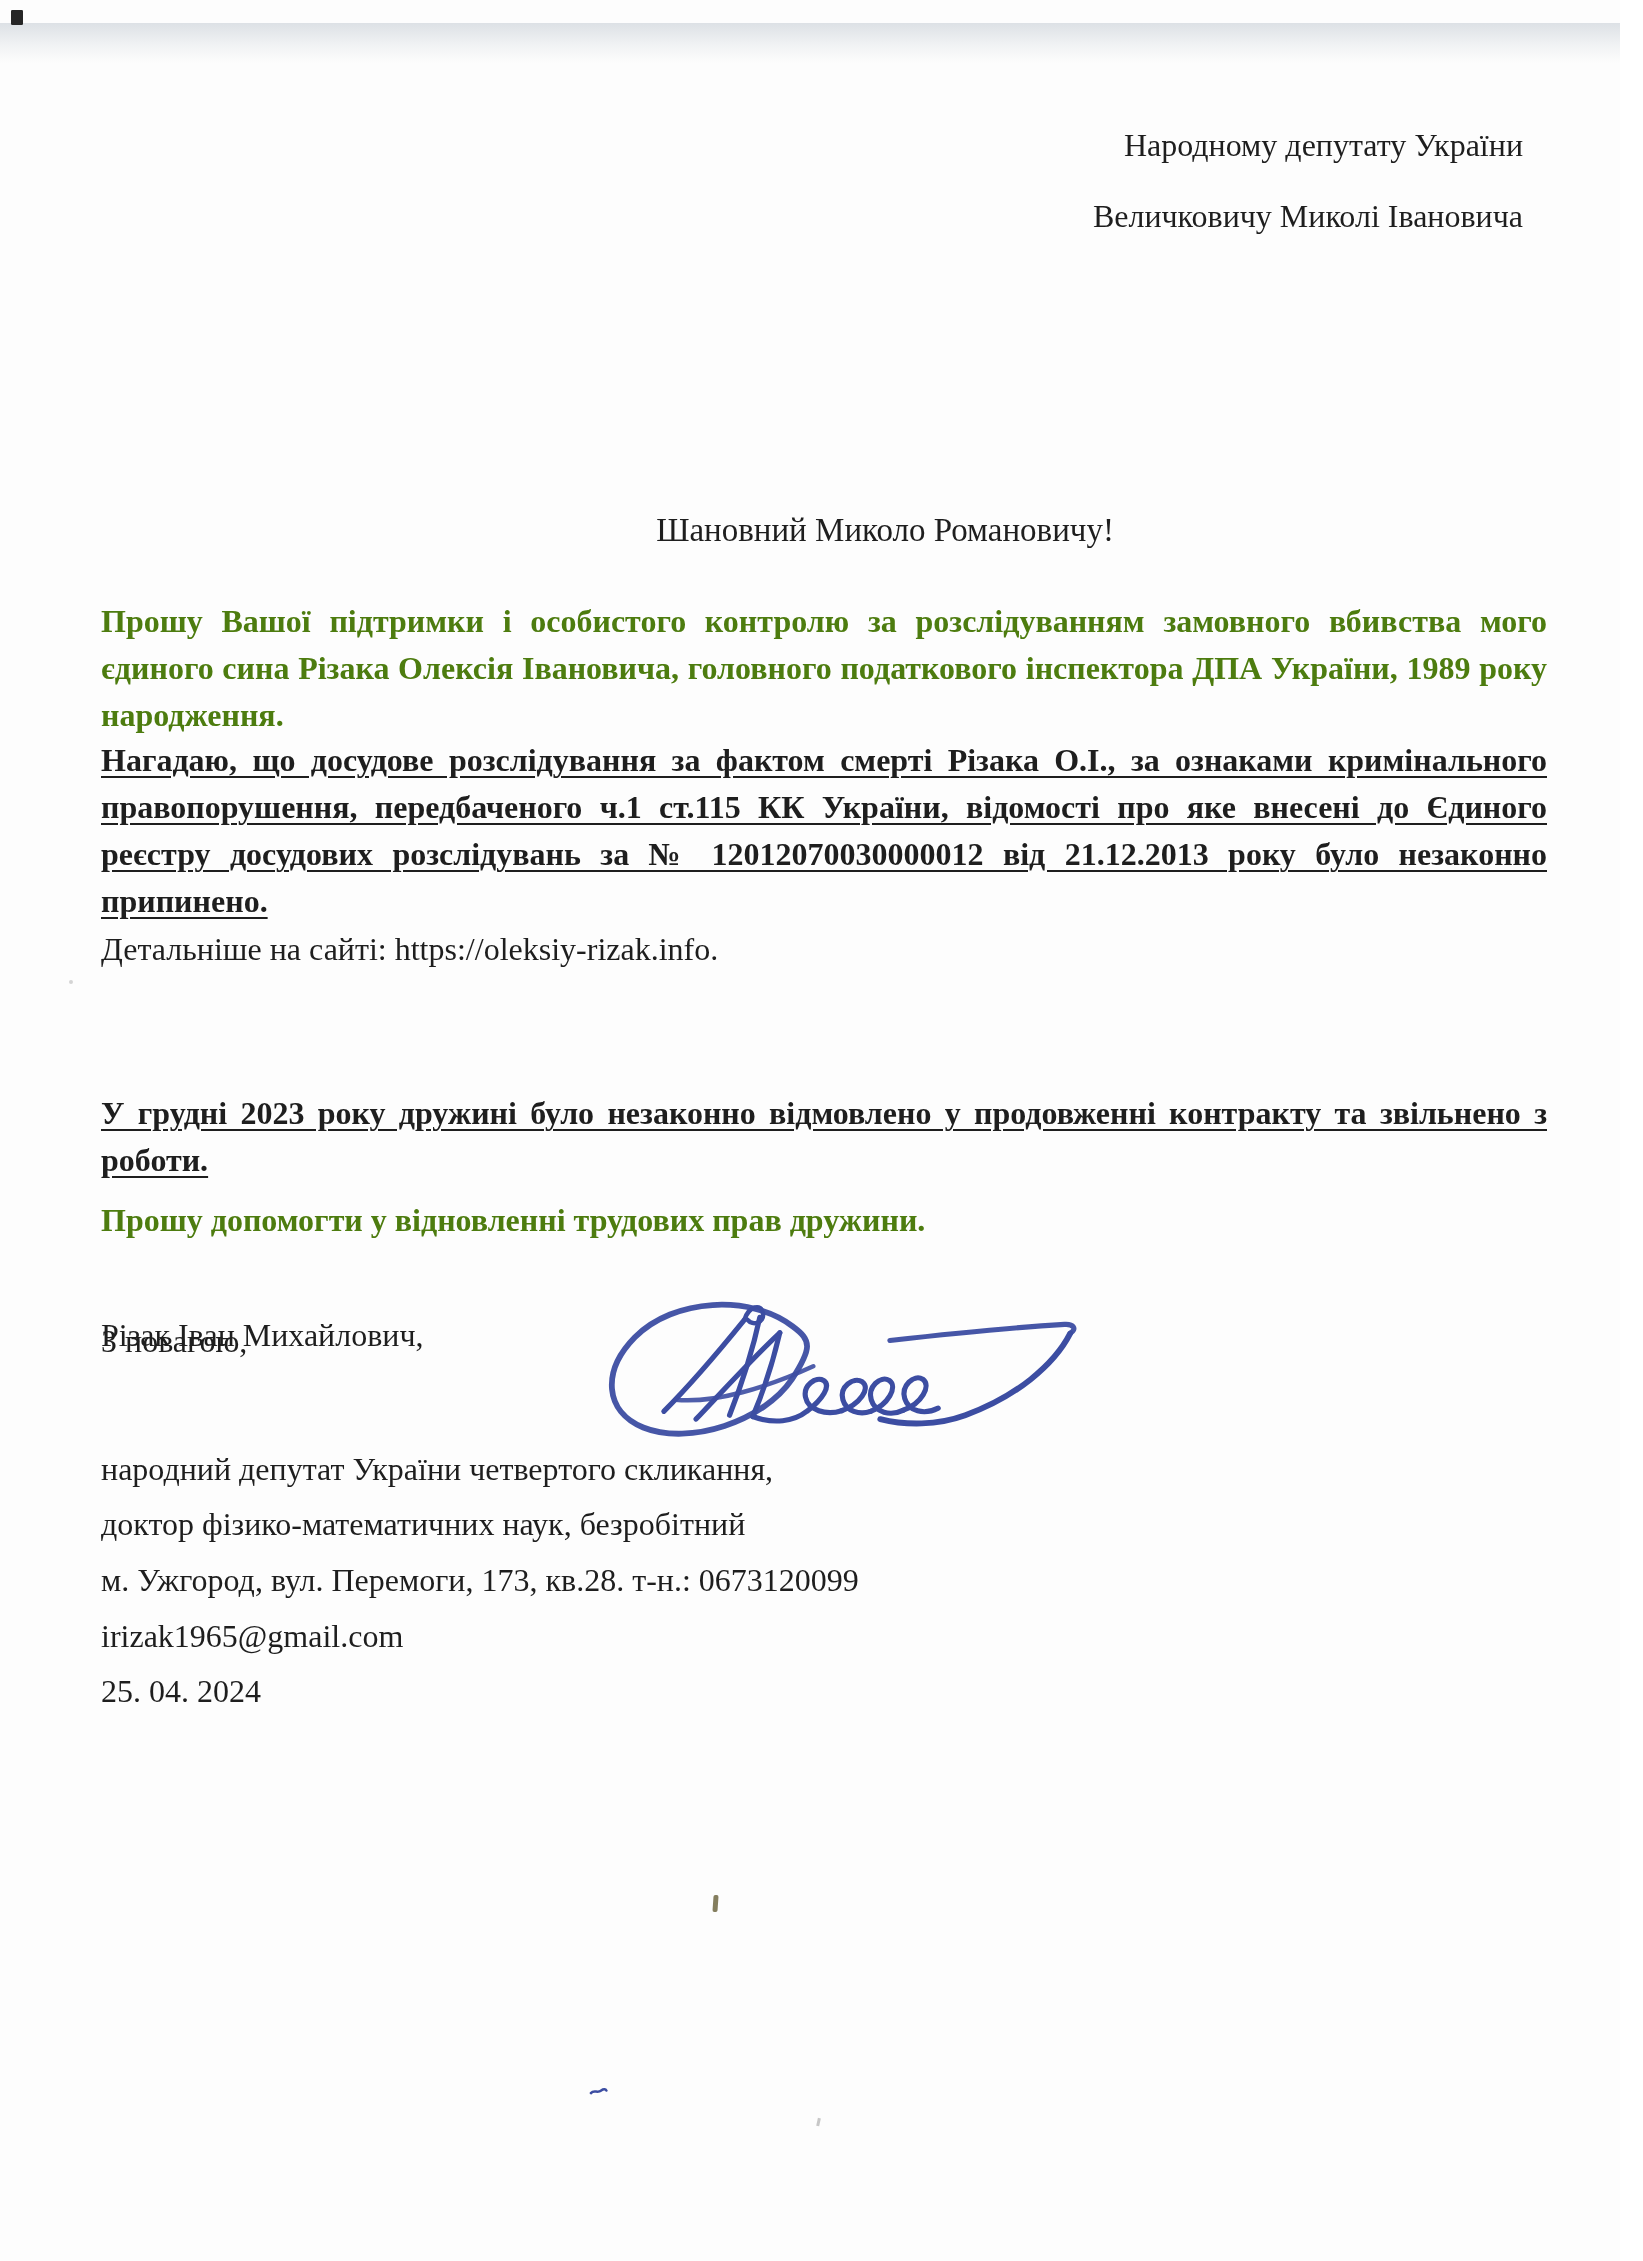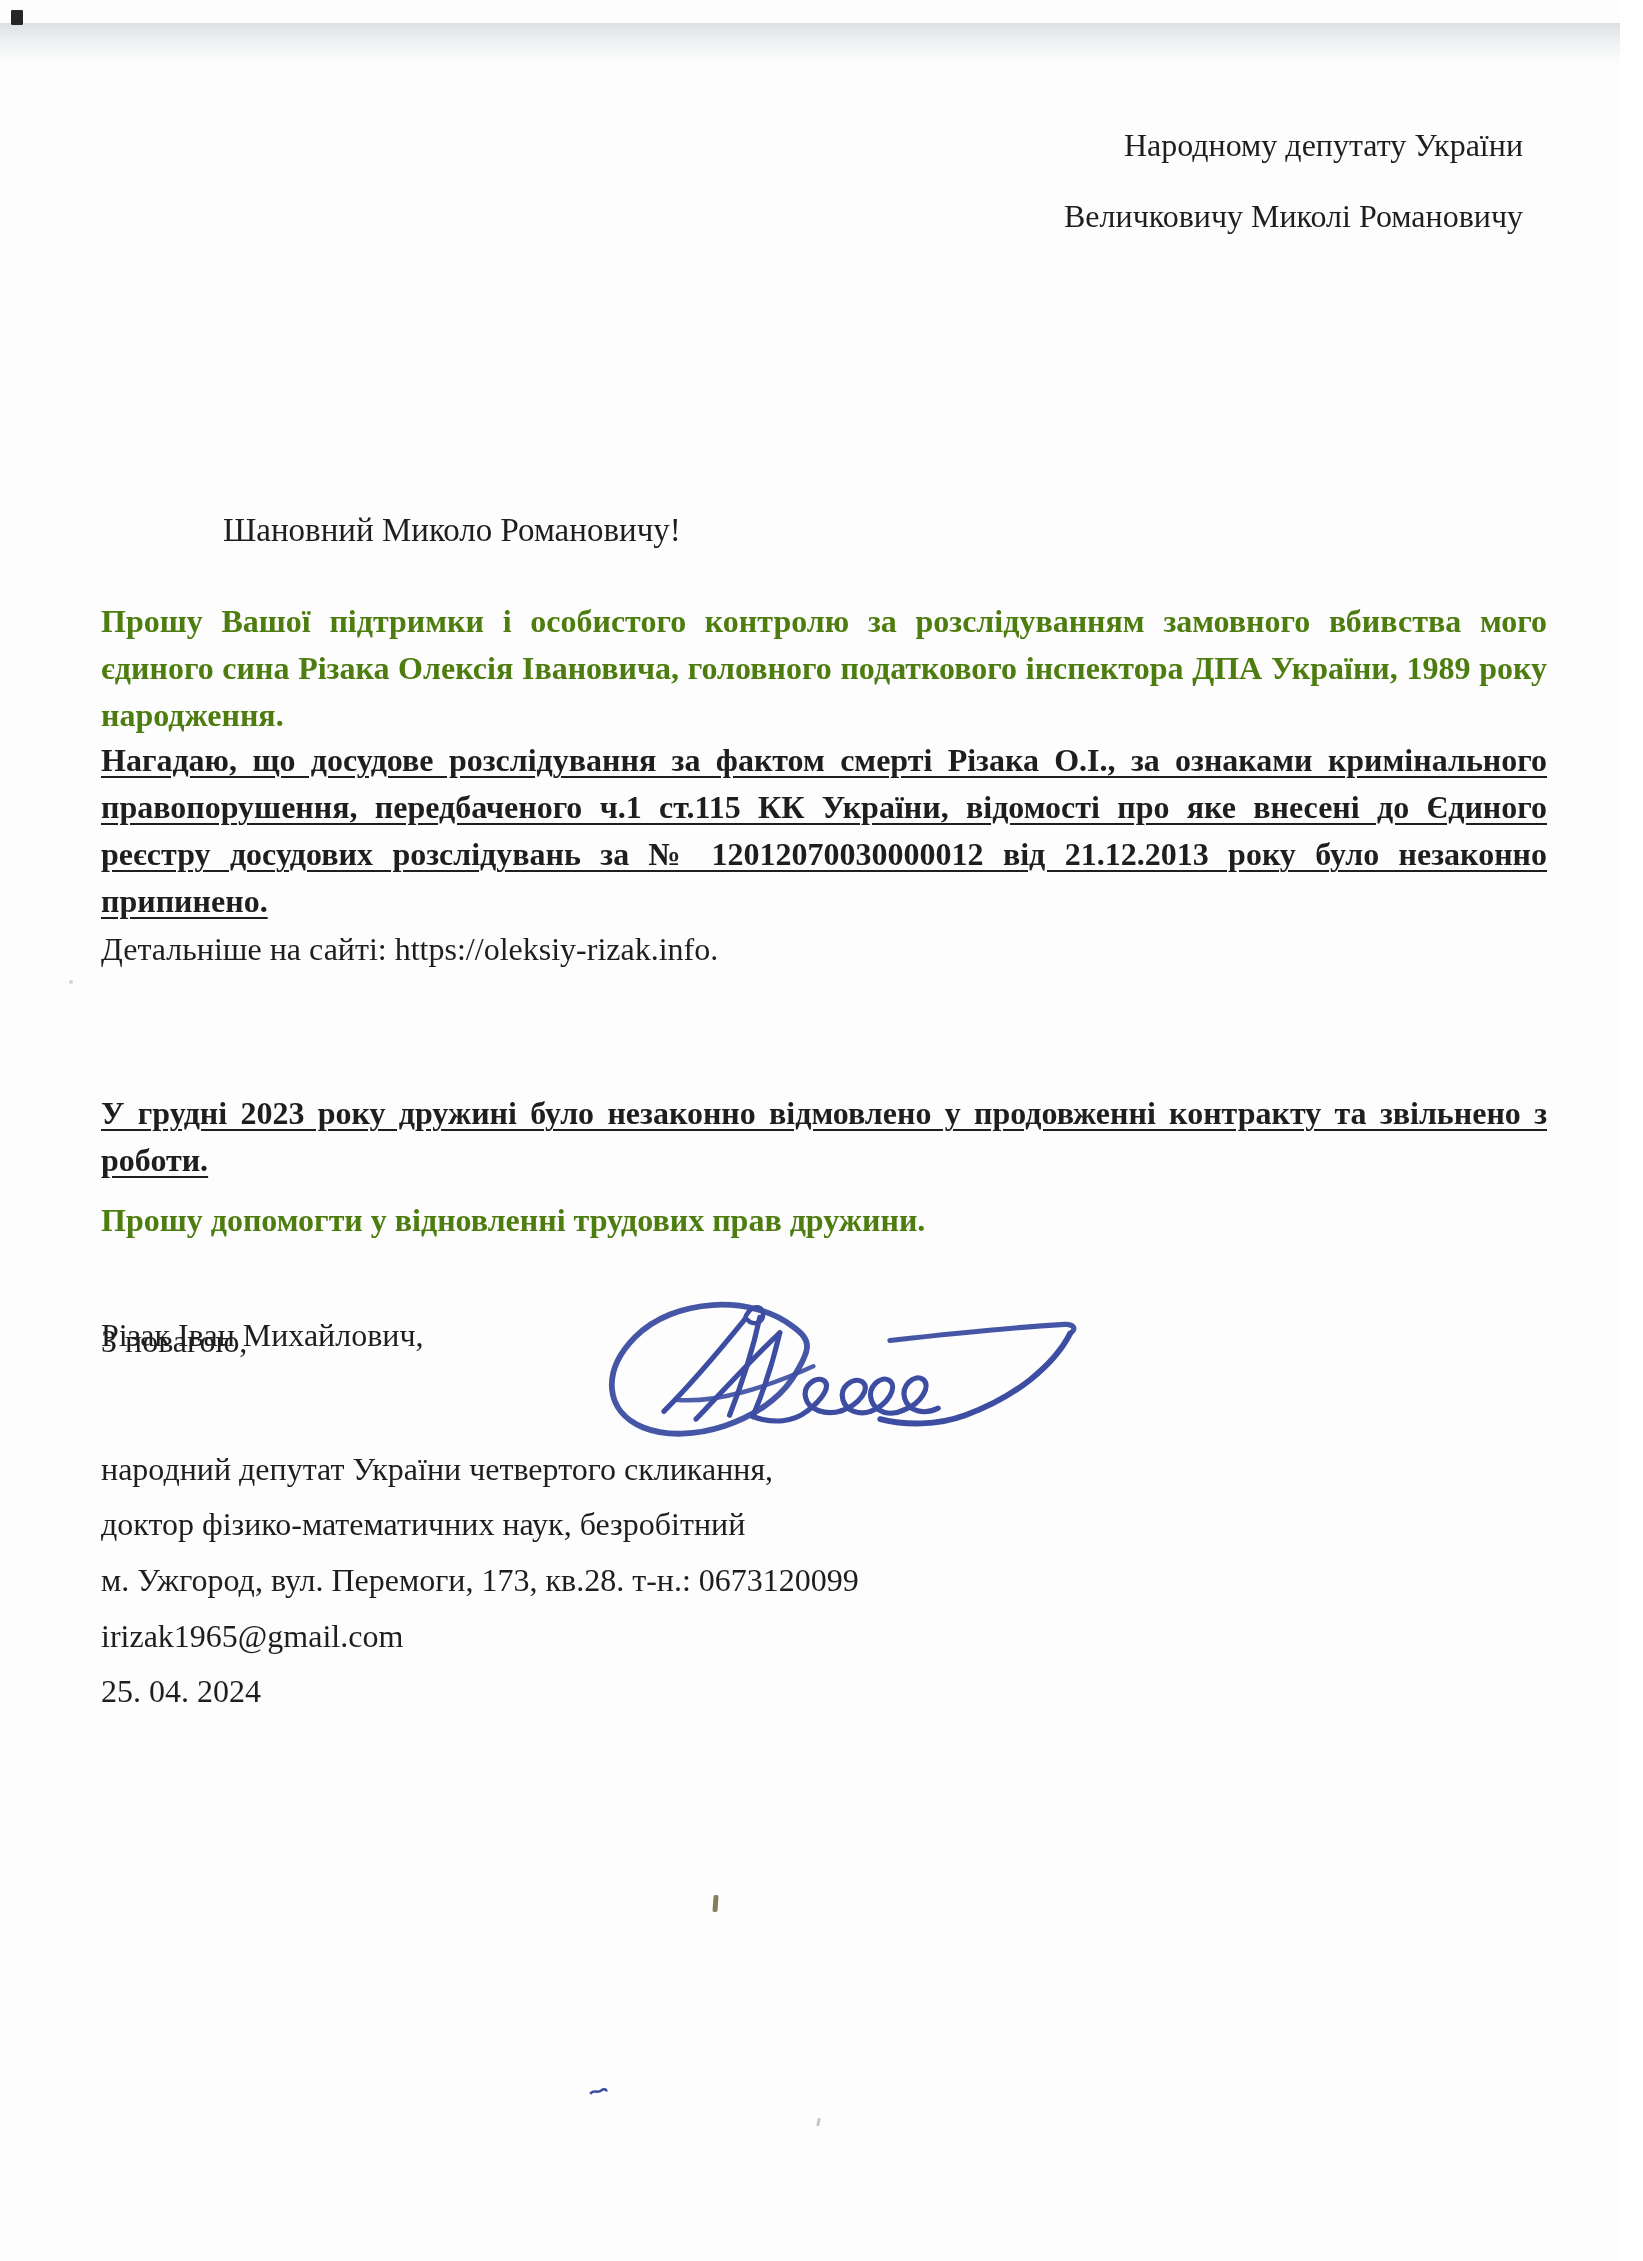--- a/index.html
+++ b/index.html
@@ -23,21 +23,21 @@
   .corner-mark.left  { left: 11px;  top: 9.7px; width: 12.2px; height: 15px; }
   .corner-mark.right { left: 1621px; top: 10.3px; width: 13px; height: 12.2px; }
 
   .recipient {
     position: absolute; top: 110px; right: 97px;
     font-size: 32px; line-height: 71px; text-align: right; white-space: nowrap;
   }
 
   .salutation {
     position: absolute; left: 101px; width: 1446px; top: 512px;
-    font-size: 33px; text-align: left; text-indent: 122px;
+    font-size: 33px; text-align: center; text-indent: 122px;
   }
 
   .para {
     position: absolute; left: 101px; width: 1446px;
     font-size: 32px; line-height: 47px; text-align: justify;
   }
   .para.single { text-align: left; }
   .bold { font-weight: bold; color: #4d7c0f; }
   .underline {
     text-decoration: underline;
@@ -82,21 +82,21 @@
 <body>
 
 <div class="page">
 
   <div class="top-band"></div>
   <div class="corner-mark left"></div>
   <div class="corner-mark right"></div>
 
   <div class="recipient">
     <div>Народному депутату України</div>
-    <div>Величковичу Миколі Романовичу</div>
+    <div>Величковичу Миколі Івановича</div>
   </div>
 
   <div class="salutation">Шановний Миколо Романовичу!</div>
 
   <div class="para bold" style="top: 598px;">Прошу Вашої підтримки і особистого контролю за розслідуванням замовного вбивства мого єдиного сина Різака Олексія Івановича, головного податкового інспектора ДПА України, 1989 року народження.</div>
   <div class="para underline" style="top: 737px;">Нагадаю, що досудове розслідування за фактом смерті Різака О.І., за ознаками кримінального правопорушення, передбаченого ч.1 ст.115 КК України, відомості про яке внесені до Єдиного реєстру досудових розслідувань за № 12012070030000012 від 21.12.2013 року було незаконно припинено.</div>
   <div class="para single" style="top: 926px;">Детальніше на сайті: https://oleksiy-rizak.info.</div>
   <div class="para underline" style="top: 1090px;">У грудні 2023 року дружині було незаконно відмовлено у продовженні контракту та звільнено з роботи.</div>
   <div class="para bold single" style="top: 1197px;">Прошу допомогти у відновленні трудових прав дружини.</div>
 

